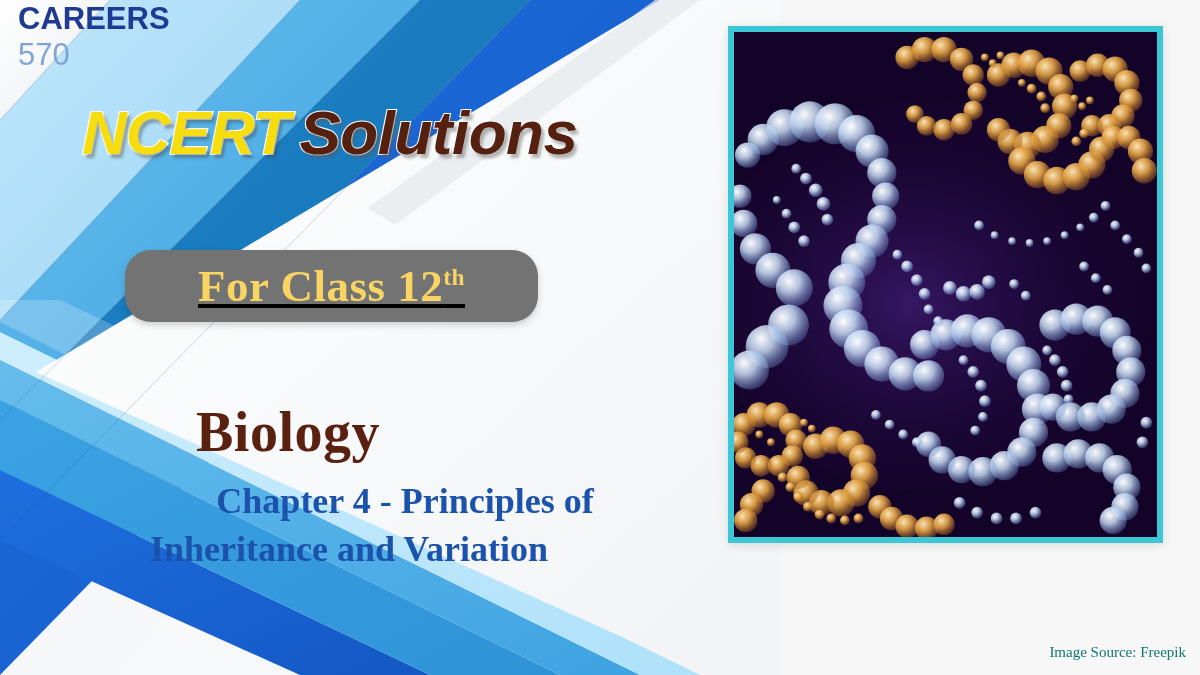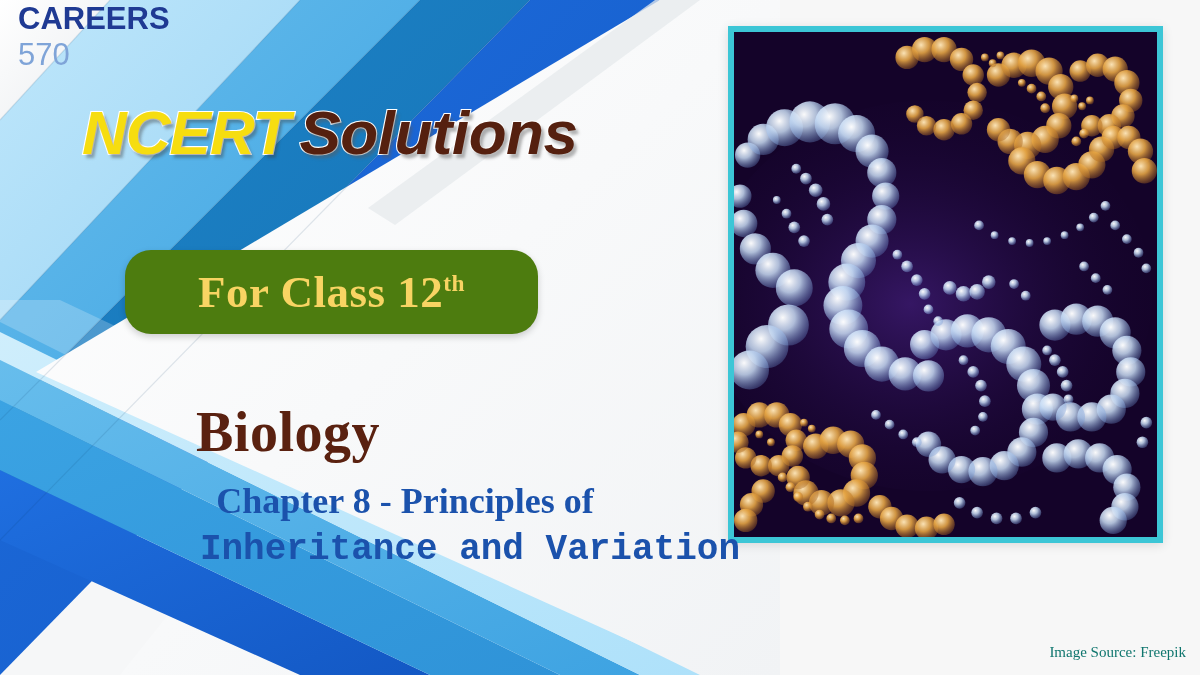--- a/index.html
+++ b/index.html
@@ -78,28 +78,29 @@
     paint-order: stroke fill;
     text-shadow: 3px 4px 3px rgba(90,90,90,0.45);
     margin-left: 10px;
     letter-spacing: -0.5px;
   }
 
   
   .class-pill {
     position: absolute;
     left: 125px; top: 250px;
-    width: 413px; height: 84px;
-    background: #4d7c0f;
+    width: 413px; height: 72px;
+    background: #737373;
     border-radius: 26px;
     display: flex;
     align-items: center;
     justify-content: center;
     z-index: 35;
     box-shadow: 0 3px 7px rgba(0,0,0,0.18);
+    text-decoration: underline;
   }
   .class-pill-text {
     font-family: "Liberation Serif", serif;
     font-weight: 700;
     font-size: 45px;
     color: #f8d463;
     letter-spacing: 0.5px;
     white-space: nowrap;
     line-height: 1;
   }
@@ -130,21 +131,21 @@
     width: 670px;
     z-index: 35;
     font-family: "Liberation Serif", serif;
     font-weight: 700;
     font-size: 36px;
     color: #1b52ac;
     line-height: 1.32;
     text-align: center;
   }
   .chapter .line1 { display: block; text-align: center; }
-  .chapter .line2 { display: block; text-align: right; padding-left: 80px; font-family: Liberation Mono, monospace; }
+  .chapter .line2 { display: block; text-align: left; padding-left: 80px; }
 
   
   .dna-frame {
     position: absolute;
     left: 728px; top: 26px;
     width: 435px; height: 517px;
     border: 6px solid #3cc6d6;
     background: #15042c;
     overflow: hidden;
     z-index: 30;
@@ -255,21 +256,21 @@
     <span class="w-ncert">NCERT</span><span class="w-solutions">Solutions</span>
   </div>
 
   <div class="class-pill">
     <div class="class-pill-text"><span>For Class 12</span><sup>th</sup></div>
   </div>
 
   <div class="subject">Biology</div>
 
   <div class="chapter">
-    <span class="line1">Chapter 8 - Principles of</span>
+    <span class="line1">Chapter 4 - Principles of</span>
     <span class="line2">Inheritance and Variation</span>
   </div>
 
   <div class="dna-frame">
     <div class="dna-inner">
       <svg viewBox="0 0 435 517" preserveAspectRatio="none" xmlns="http://www.w3.org/2000/svg" aria-hidden="true">
         <defs>
           <radialGradient id="beadBlue" cx="36%" cy="32%" r="72%">
             <stop offset="0%" stop-color="#ffffff" stop-opacity="0.98"></stop>
             <stop offset="42%" stop-color="#cfe4fb" stop-opacity="0.82"></stop>

